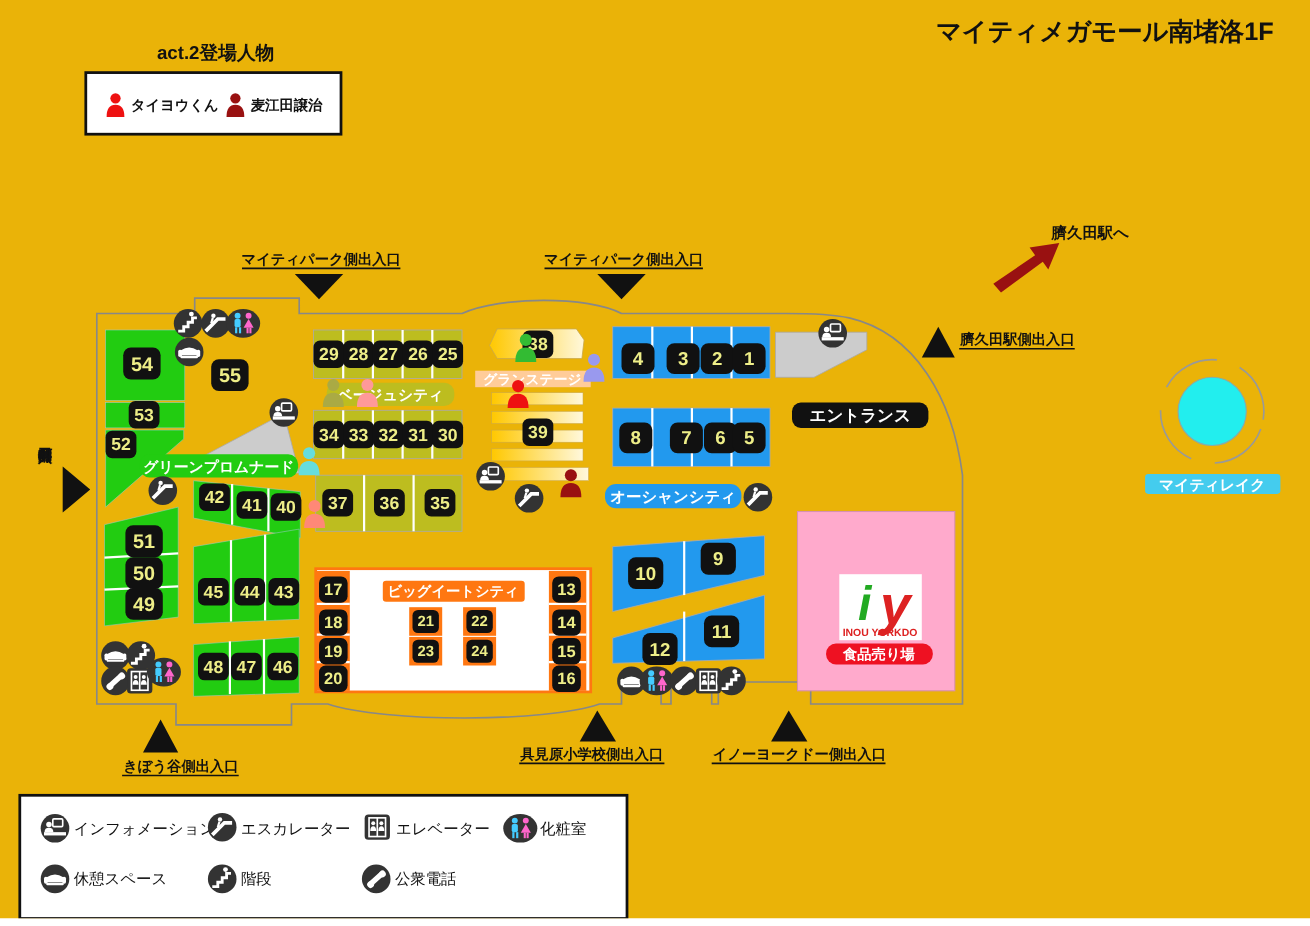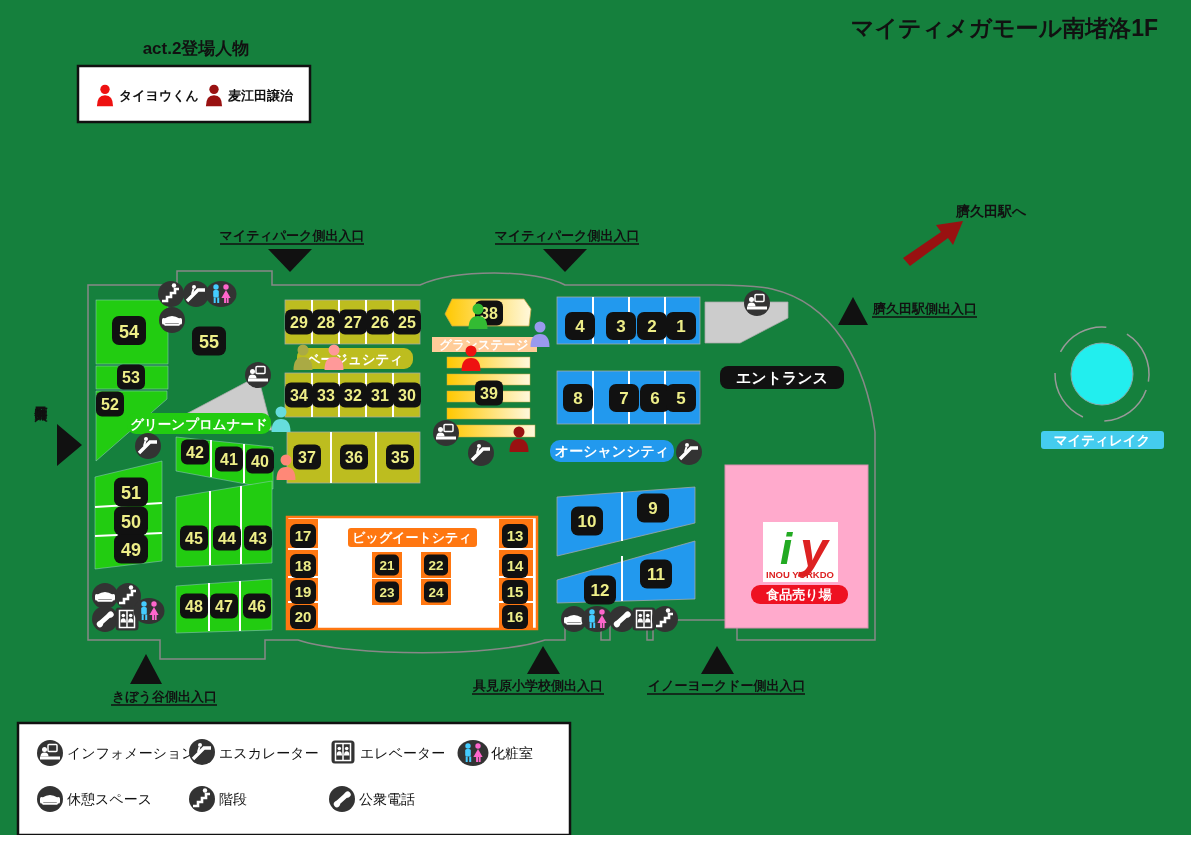--- a/index.html
+++ b/index.html
@@ -1,17 +1,17 @@
 <!DOCTYPE html>
 <html style="--c-green: #22CC11; --c-olive: #BDBD1F; --c-blue: #2299EE; --c-orange: #FF7711; --c-pink: #FFAACC; --c-gray: #CCCCCC; --c-gold_a: #FFC800; --c-gold_b: #FFF8DC; --c-peach: #FFCC99; --c-lake: #22EEEE; --c-lake_label: #44CCEE; --c-badge_red: #EE1122; --c-label_bg: #111111; --c-num: #EEEE88; --c-cast_red: #EE1111; --c-cast_darkred: #991111; --c-p_cyan: #66DDDD; --c-p_green: #33BB33; --c-p_olive: #AAAA44; --c-p_pink: #FF9999; --c-p_salmon: #FF8877; --c-p_lavender: #9999EE; --c-logo_green: #22AA22; --c-logo_red: #DD2222;"><head>
 <meta charset="utf-8">
 <style>
   html,body{margin:0;padding:0;background:#fff;}
   body{font-family:"Liberation Sans","DejaVu Sans",sans-serif;}
-  .stage{position:relative;width:1191px;height:835px;background:#15803d;overflow:hidden;}
+  .stage{position:relative;width:1191px;height:835px;background:#eab308;overflow:hidden;}
   svg text{fill:#111;}
   .ttl{font-size:23px;font-weight:bold;}
   .cast-h{font-size:17px;font-weight:bold;}
   .cast-n{font-size:13px;font-weight:bold;}
   .xl{font-size:13px;font-weight:bold;}
   .sta{font-size:14px;font-weight:bold;}
   .tri{fill:#111;}
   .wall{fill:none;stroke:#888;stroke-width:1.5;}
   .lb{fill:var(--c-label_bg,#111);}
   .sn{fill:var(--c-num,#EEEE88);font-weight:bold;text-anchor:middle;}

